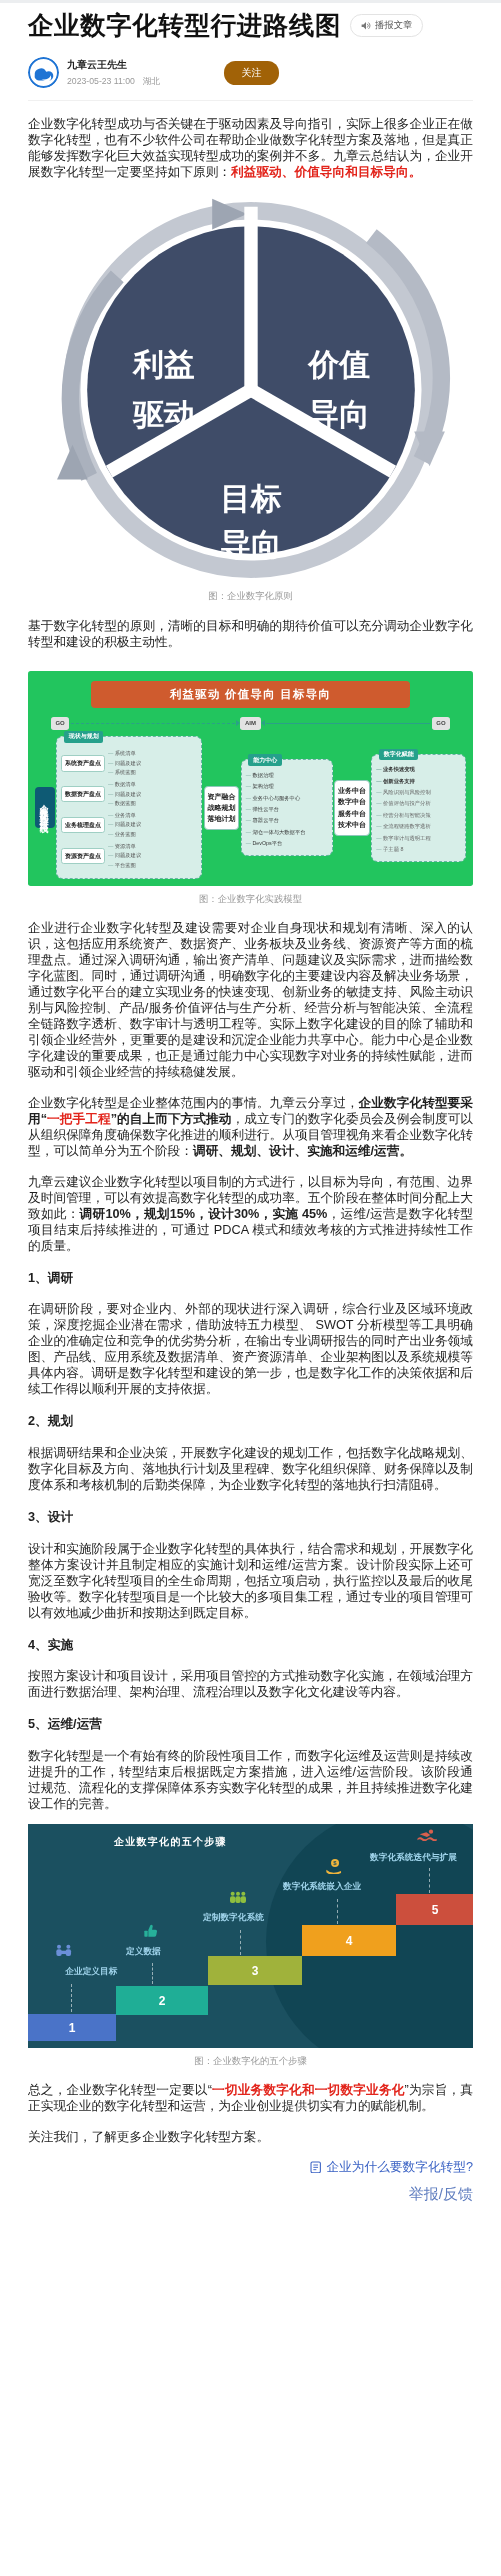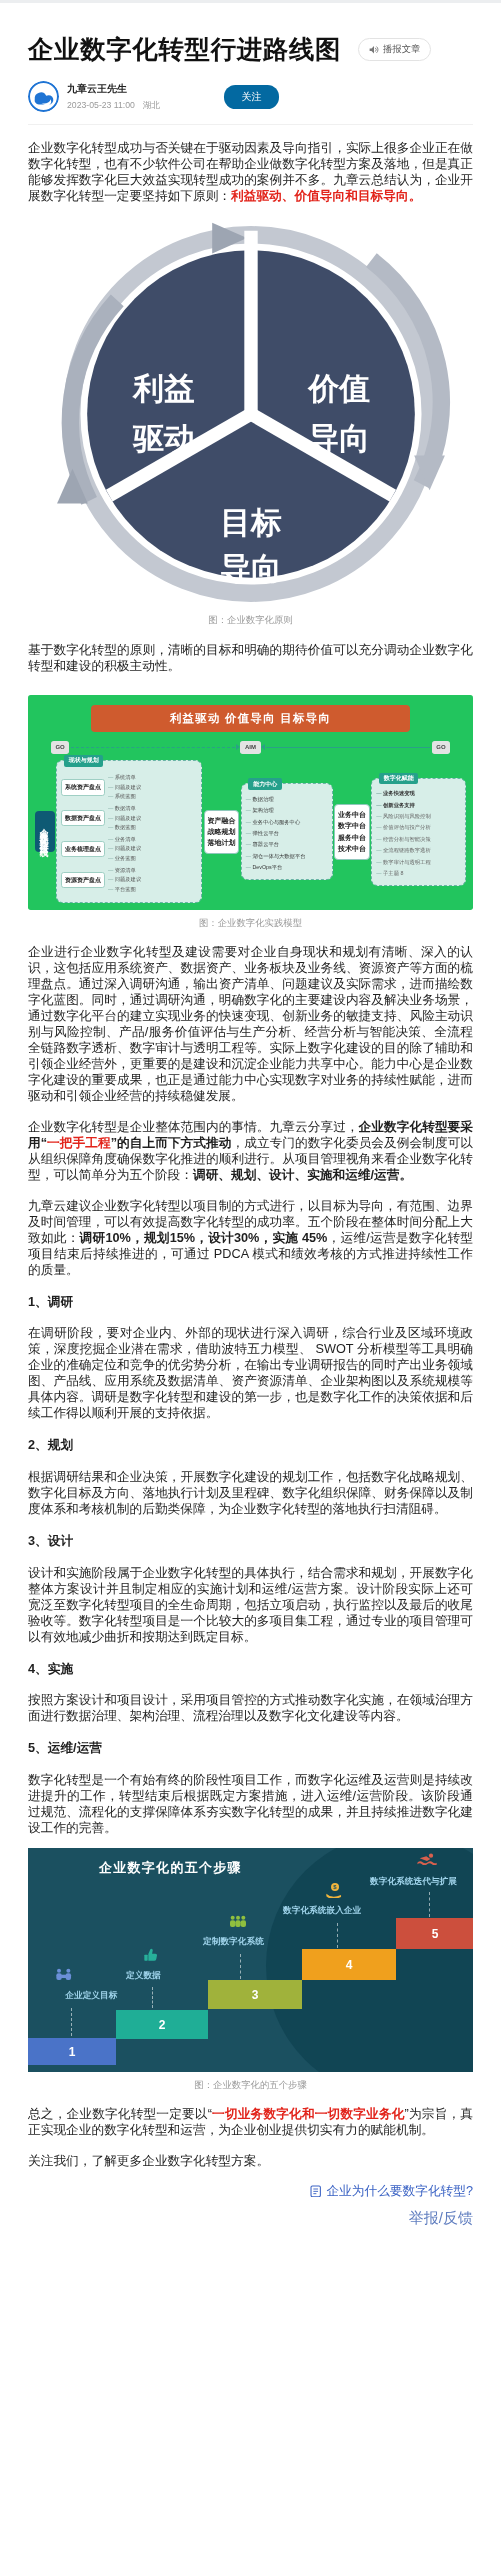--- a/index.html
+++ b/index.html
@@ -3,32 +3,32 @@
 <meta charset="utf-8">
 <style>
   * { margin:0; padding:0; box-sizing:border-box; }
   html,body { background:#fff; }
   body { width:501px; height:2576px; overflow:hidden; margin:0 auto;
          font-family:"Liberation Sans", sans-serif; color:#1f1f1f; }
   .topstrip { height:2.7px; background:#eceef0; }
   .content { padding:0 28px; }
 
   
-  .titlebar { display:flex; align-items:center; margin-top:30px;gap:8px; }
+  .titlebar { display:flex; align-items:center; margin-top:6px; }
   .title { font-size:25.4px; font-weight:700; color:#111; letter-spacing:0.7px; }
   .broadcast { display:inline-flex; align-items:center; gap:4px; margin-left:9.4px;
     border:0.7px solid #e3e3e3; border-radius:11.4px; padding:4px 9.4px; font-size:9.4px;
     color:#555; background:#fff; cursor:pointer; white-space:nowrap; }
   .authorrow { display:flex; align-items:center; margin-top:14.7px; }
   .avatar { width:31px; height:31px; border-radius:50%; overflow:hidden; flex:0 0 31px; }
   .acol { margin-left:8px; }
   .aname { font-size:10px; font-weight:700; color:#222; }
   .ameta { font-size:8.7px; color:#9a9a9a; margin-top:3.3px; }
   .ameta .loc { margin-left:5.3px; }
-  .followbtn { margin-left:64px; background:#0369a1; color:#fff; border:none;
+  .followbtn { margin-left:64px; background:#a16207; color:#fff; border:none;
     border-radius:11.4px; padding:5.3px 17.4px; font-size:10px; cursor:pointer; }
   .divider { height:0.7px; background:#f0f0f0; margin-top:12px; }
 
   
   .p { font-size:12.7px; line-height:16px; color:#1f1f1f; margin-top:14.7px; text-align:justify; }
   .bold { font-weight:700; }
   .red { color:#e2241b; font-weight:700; }
   .h2 { font-size:12.7px; font-weight:700; margin:16px 0 1.3px; }
   .caption { text-align:center; font-size:9.4px; color:#999; margin:6.7px 0 12px; }
 
@@ -72,21 +72,21 @@
   .gitem { font-size:5.3px; color:#333; line-height:11.4px; white-space:nowrap; }
   .gitem::before { content:"— "; color:#7fa9a0; }
   .grp3 .gitem { font-weight:700; }
   .grp3 .gitem.dim { font-weight:400; color:#666; }
 
   
   .fig3 { position:relative; margin-top:12px; height:224px; background:#1b5060; overflow:hidden; }
   .fig3 .bigcircle { position:absolute; right:-60px; bottom:-27px; width:267px; height:267px;
     border-radius:50%; background:rgba(10,60,75,.55); }
   .fig3 .f3title { position:absolute; top:10.7px; left:0; width:64%; text-align:center;
-    color:#fff; font-size:13px; font-weight:700; letter-spacing:1.3px; }
+    color:#fff; font-size:10px; font-weight:700; letter-spacing:1.3px; }
   .step { position:absolute; color:#fff; font-size:12px; font-weight:700; display:flex;
     align-items:center; justify-content:center; }
   .s1 { left:0;   bottom:6.7px;  width:88px; height:27px; background:#4a73c8; }
   .s2 { left:88px; bottom:33px; width:92px; height:29px; background:#1fae96; }
   .s3 { left:180px; bottom:63px; width:94px; height:29px; background:#a0b23b; }
   .s4 { left:274px; bottom:92px; width:94px; height:31px; background:#f0a01d; }
   .s5 { left:368px; bottom:123px; width:78px; height:31px; background:#cc4f3d; }
   .slabel { position:absolute; color:#9fd3ea; font-size:8.7px; font-weight:700; white-space:nowrap; }
   .sline { position:absolute; border-left:1.3px dashed rgba(255,255,255,.55); width:0; }
   .sicon { position:absolute; }

